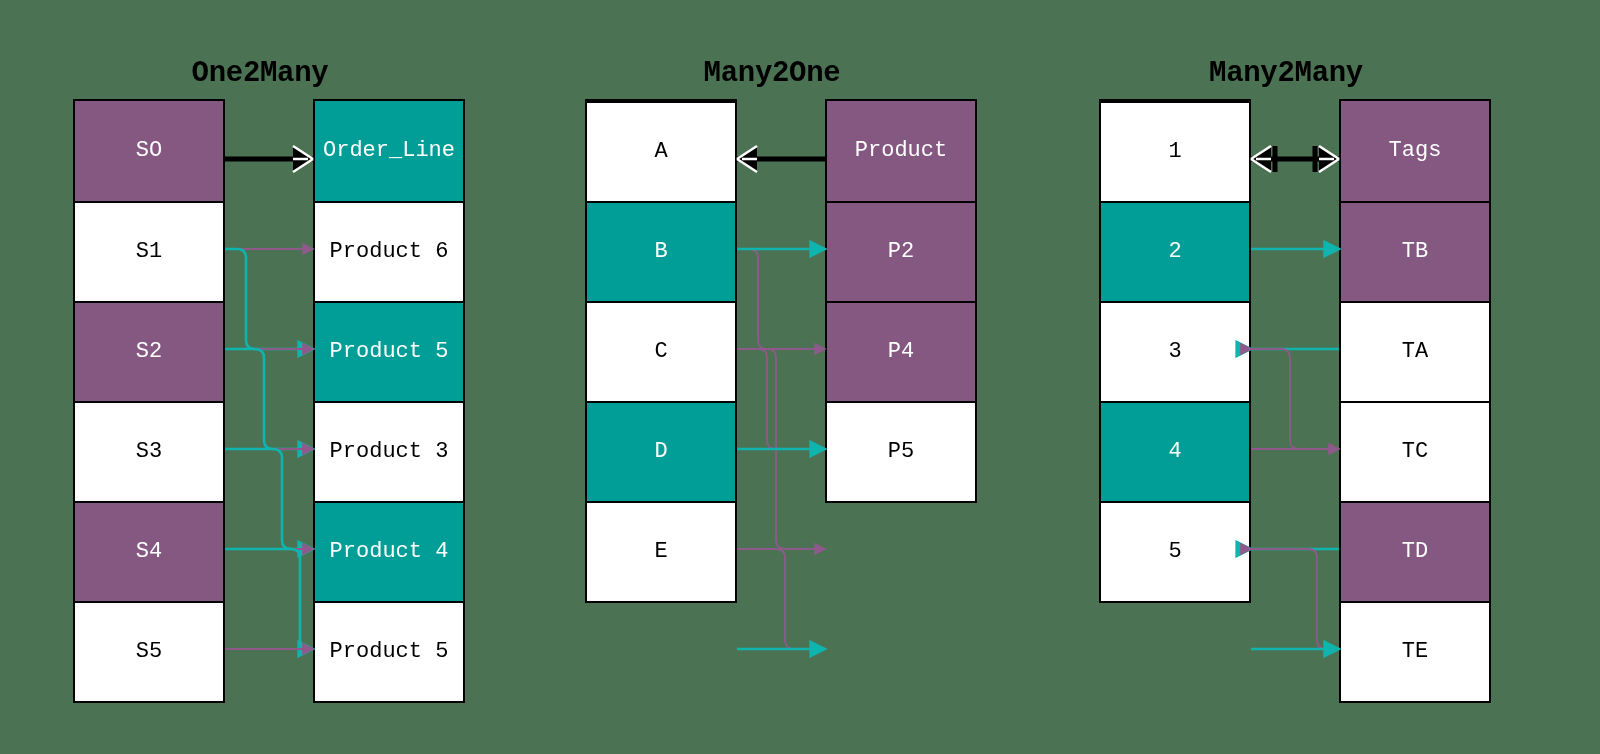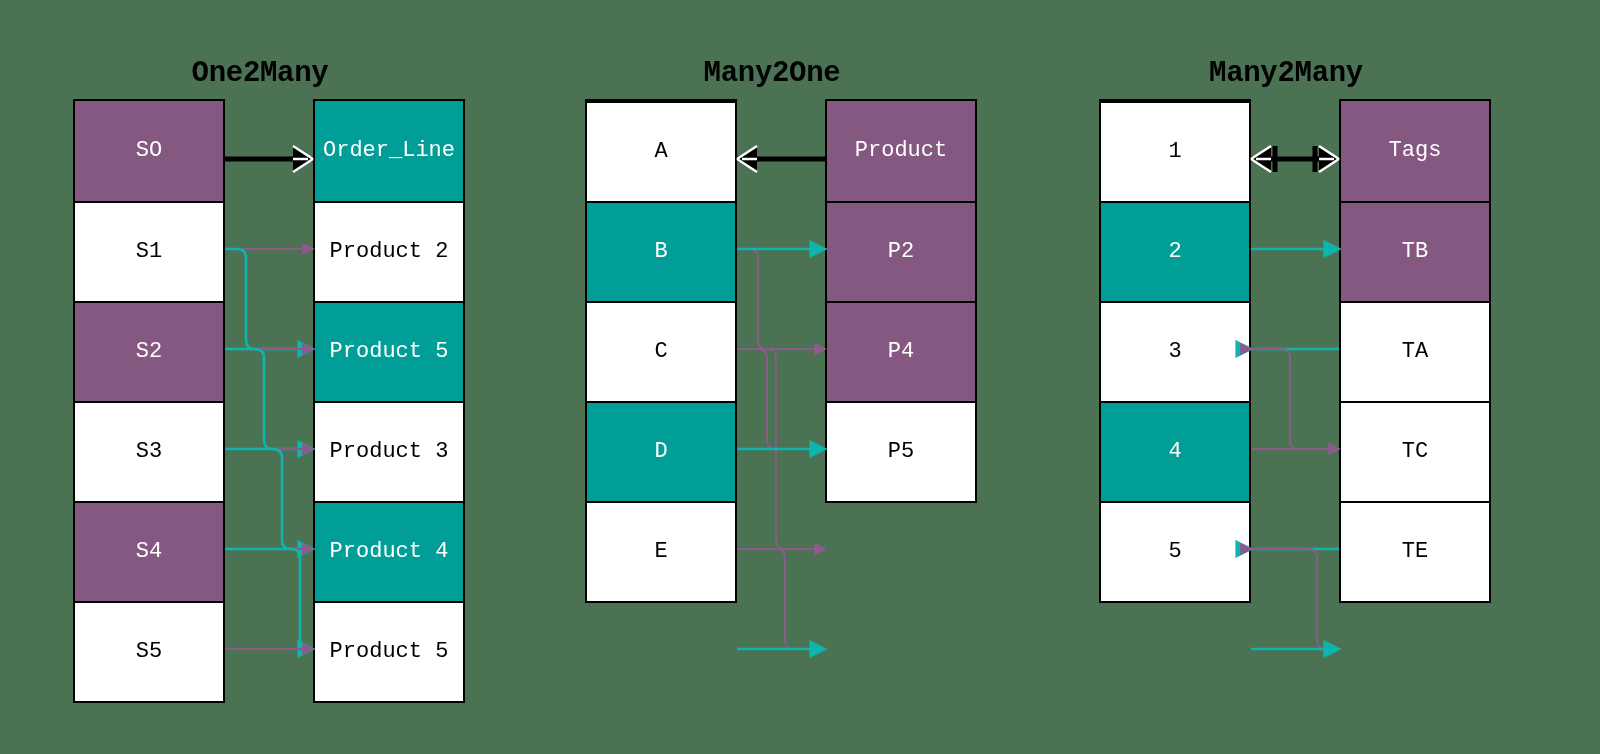--- a/index.html
+++ b/index.html
@@ -73,21 +73,21 @@
       <div class="table-box tb-left">
         <div class="row header purple">SO</div>
         <div class="row sep white">S1</div>
         <div class="row sep purple">S2</div>
         <div class="row sep white">S3</div>
         <div class="row sep purple">S4</div>
         <div class="row sep white">S5</div>
       </div>
       <div class="table-box tb-right">
         <div class="row header teal">Order_Line</div>
-        <div class="row sep white">Product 2</div>
+        <div class="row sep white">Product 6</div>
         <div class="row sep teal">Product 5</div>
         <div class="row sep white">Product 3</div>
         <div class="row sep teal">Product 4</div>
         <div class="row sep white">Product 5</div>
       </div>
       <svg class="links" viewBox="0 0 520 754">
         <defs>
           <marker id="ap0" markerWidth="7" markerHeight="7" refX="6" refY="3.5" orient="auto" markerUnits="strokeWidth">
             <path d="M0,0 L0,7 L7,3.5 z" fill="#8E5A8B"></path>
           </marker>
@@ -173,20 +173,21 @@
         <div class="row sep teal">2</div>
         <div class="row sep white">3</div>
         <div class="row sep teal">4</div>
         <div class="row sep white">5</div>
       </div>
       <div class="table-box tb-right">
         <div class="row header purple">Tags</div>
         <div class="row sep purple">TB</div>
         <div class="row sep white">TA</div>
         <div class="row sep white">TC</div>
+        <div class="row sep purple">TD</div>
         <div class="row sep white">TE</div>
       </div>
       <svg class="links" viewBox="0 0 520 754">
         <defs>
           <marker id="ap2" markerWidth="7" markerHeight="7" refX="6" refY="3.5" orient="auto" markerUnits="strokeWidth">
             <path d="M0,0 L0,7 L7,3.5 z" fill="#8E5A8B"></path>
           </marker>
           <marker id="apr2" markerWidth="7" markerHeight="7" refX="1" refY="3.5" orient="auto" markerUnits="strokeWidth">
             <path d="M7,0 L7,7 L0,3.5 z" fill="#8E5A8B"></path>
           </marker>

